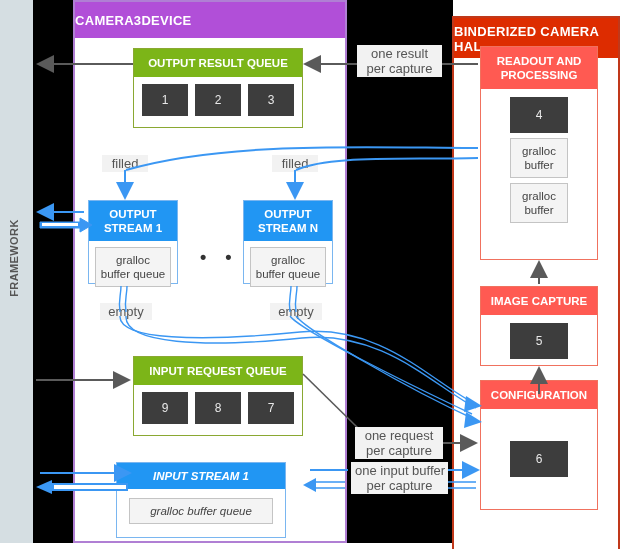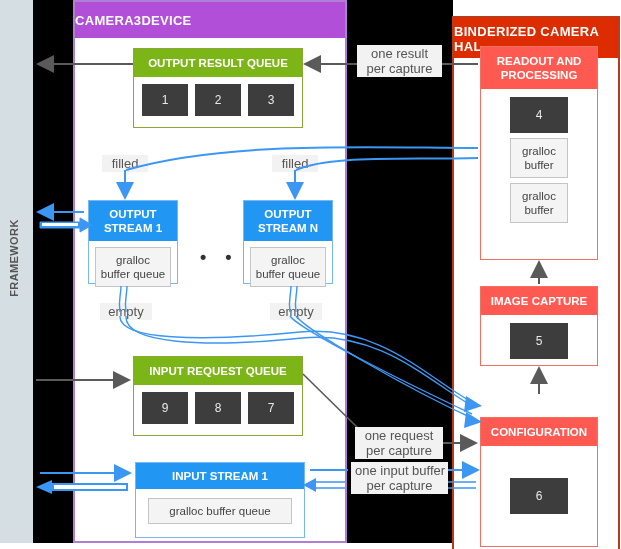--- a/index.html
+++ b/index.html
@@ -121,21 +121,21 @@
     <div class="title">INPUT REQUEST QUEUE</div>
     <div class="body">
       <div class="row">
         <div class="chip">9</div>
         <div class="chip">8</div>
         <div class="chip">7</div>
       </div>
     </div>
   </div>
 
-  <div class="card blue" style="left:135px;top:462px;width:170px;height:76px;">
+  <div class="card blue" style="left:116px;top:462px;width:170px;height:76px;font-style:italic;">
     <div class="title">INPUT STREAM 1</div>
     <div class="body" style="padding:9px 12px;">
       <div class="gbox">gralloc buffer queue</div>
     </div>
   </div>
 
   <div class="card red" style="left:480px;top:46px;width:118px;height:214px;">
     <div class="title">
       <div>READOUT AND</div>
       <div>PROCESSING</div>
@@ -161,21 +161,21 @@
 
   <div class="card red" style="left:480px;top:286px;width:118px;height:80px;">
     <div class="title">IMAGE CAPTURE</div>
     <div class="body" style="padding:8px 0;">
       <div class="row">
         <div class="chip wide">5</div>
       </div>
     </div>
   </div>
 
-  <div class="card red" style="left:480px;top:417px;width:118px;height:130px;">
+  <div class="card red" style="left:480px;top:380px;width:118px;height:130px;">
     <div class="title">CONFIGURATION</div>
     <div class="body" style="padding:32px 0 8px;">
       <div class="row">
         <div class="chip wide">6</div>
       </div>
     </div>
   </div>
 
   <svg class="overlay" viewBox="0 0 621 549">
     <defs>

